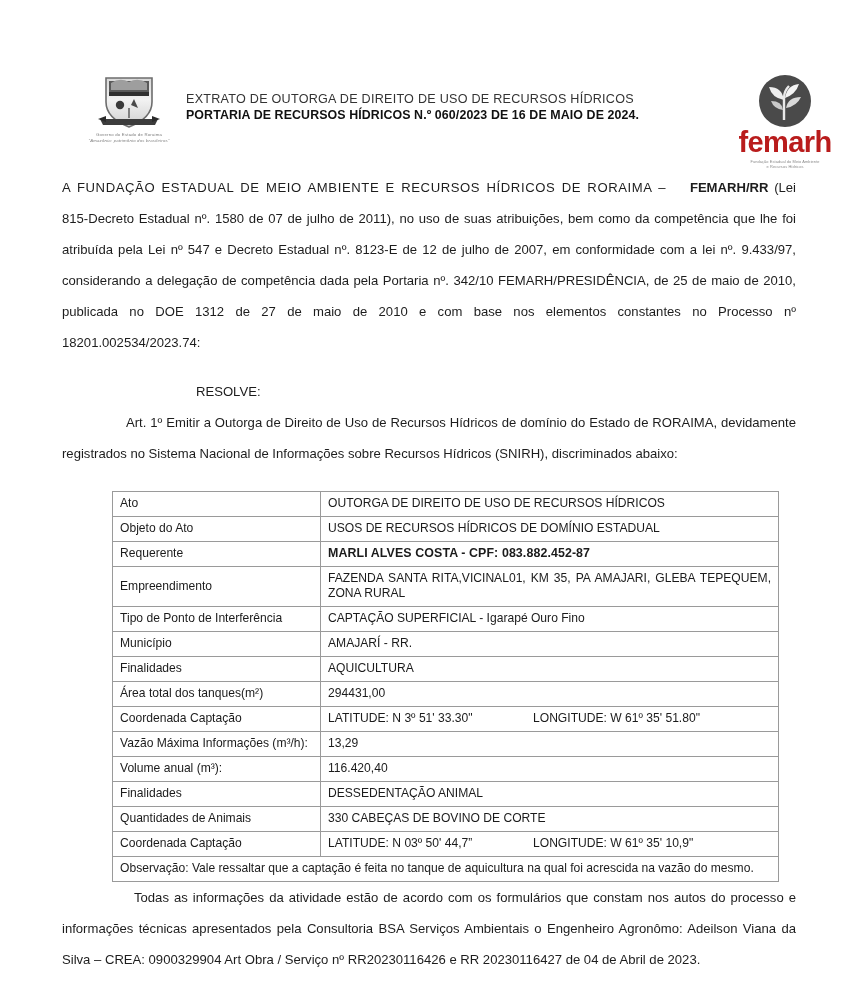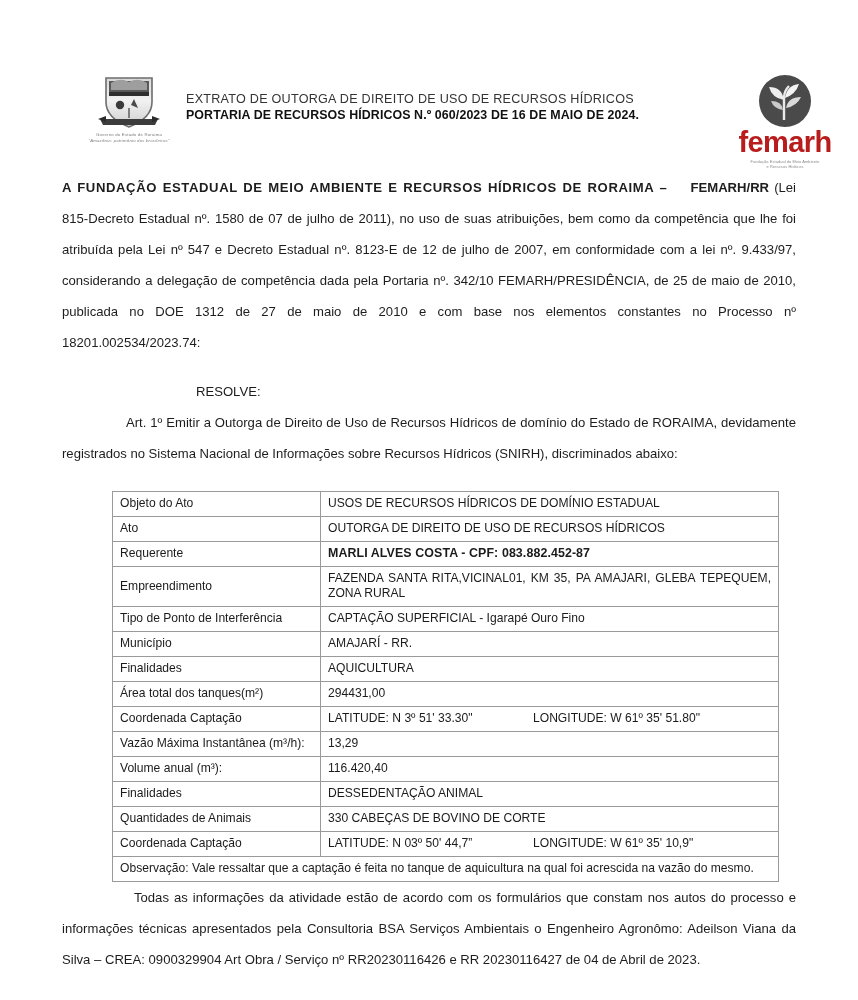--- a/index.html
+++ b/index.html
@@ -90,21 +90,21 @@
     padding: 0 62px 0 62px;
   }
   p.body {
     font-size: 13.1px;
     line-height: 31px;
     text-align: justify;
     margin: 0;
     color: #1d1d1d;
   }
   .lead-caps {
-    font-weight: bold;
+    font-weight: normal;
     letter-spacing: .6px;
   }
   .bold { font-weight: bold; margin-left: 18px; }
 
   .resolve {
     font-size: 13.1px;
     line-height: 31px;
     margin: 18px 0 0 0;
     padding-left: 134px;
   }
@@ -209,27 +209,27 @@
 
   <div class="resolve">RESOLVE:</div>
 
   <p class="body art1"><span class="first-line-indent"></span><span>Art. 1º Emitir a Outorga de Direito de Uso de Recursos Hídricos de domínio do Estado de RORAIMA, devidamente registrados no Sistema Nacional de Informações sobre Recursos Hídricos (SNIRH), discriminados abaixo:</span></p>
 
   <div class="table-wrap">
     <table class="outorga">
       <tbody>
 
         <tr>
+          <td class="key">Ato</td>
+          <td class="val">OUTORGA DE DIREITO DE USO DE RECURSOS HÍDRICOS</td>
+        </tr>
+
+        <tr>
           <td class="key">Objeto do Ato</td>
           <td class="val">USOS DE RECURSOS HÍDRICOS DE DOMÍNIO ESTADUAL</td>
-        </tr>
-
-        <tr>
-          <td class="key">Ato</td>
-          <td class="val">OUTORGA DE DIREITO DE USO DE RECURSOS HÍDRICOS</td>
         </tr>
 
         <tr>
           <td class="key">Requerente</td>
           <td class="val b">MARLI ALVES COSTA -  CPF: 083.882.452-87</td>
         </tr>
 
         <tr>
           <td class="key">Empreendimento</td>
           <td class="val justified">FAZENDA SANTA RITA,VICINAL01, KM 35, PA AMAJARI, GLEBA TEPEQUEM, ZONA RURAL</td>
@@ -259,21 +259,21 @@
           <td class="key">Coordenada Captação</td>
           <td class="val">
             <div class="coord-row">
               <span class="coord-lat">LATITUDE: N  3º 51' 33.30"</span>
               <span class="coord-lon">LONGITUDE: W 61º 35' 51.80"</span>
             </div>
           </td>
         </tr>
 
         <tr>
-          <td class="key">Vazão Máxima Instantânea (m³/h):</td>
+          <td class="key">Vazão Máxima Informações (m³/h):</td>
           <td class="val">13,29</td>
         </tr>
 
         <tr>
           <td class="key">Volume anual (m³):</td>
           <td class="val">116.420,40</td>
         </tr>
 
         <tr>
           <td class="key">Finalidades</td>

